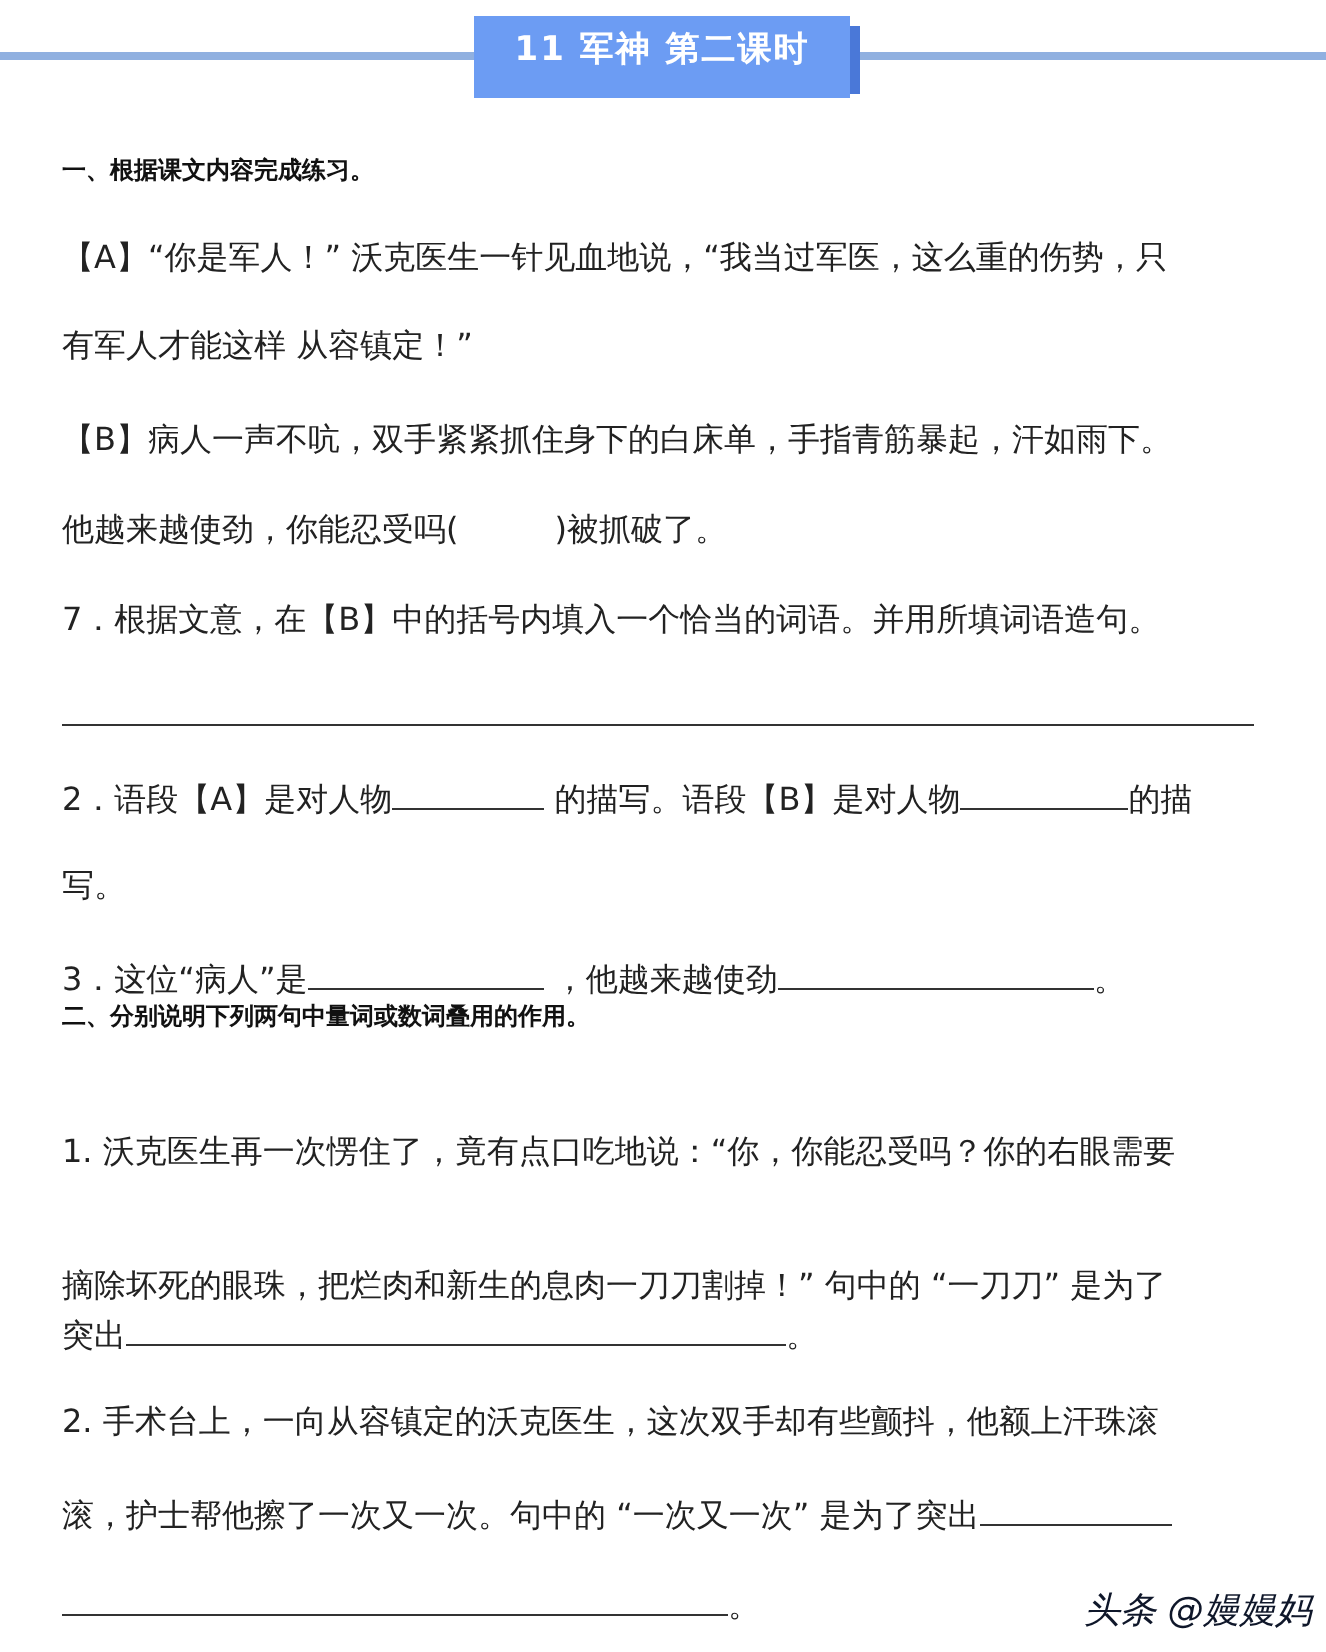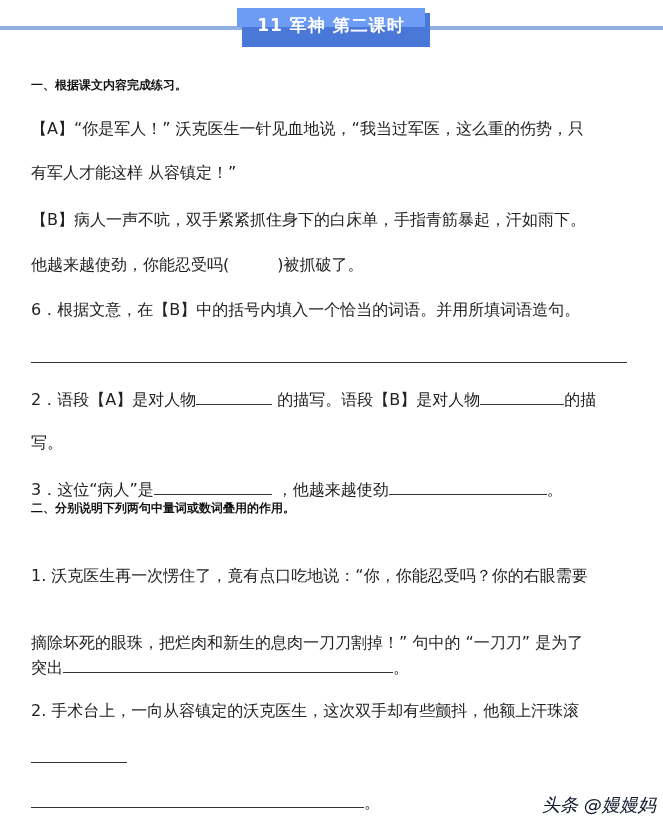--- a/index.html
+++ b/index.html
@@ -29,21 +29,21 @@
       top: 13px;
       width: 188px;
       height: 34px;
       background: #4a78d8;
     }
     .banner {
       position: absolute;
       left: 237px;
       top: 8px;
       width: 188px;
-      height: 19px;
+      height: 41px;
       background: #6c9cf3;
       color: #ffffff;
       font-weight: bold;
       font-size: 17px;
       line-height: 35px;
       text-align: center;
       letter-spacing: 1px;
     }
     .line {
       position: absolute;
@@ -95,21 +95,21 @@
 <div class="line heading" style="top:77px;">一、根据课文内容完成练习。</div>
 
 <div class="line" style="top:119px;">【A】“你是军人！” 沃克医生一针见血地说，“我当过军医，这么重的伤势，只</div>
 <div class="line" style="top:163px;">有军人才能这样 从容镇定！”</div>
 
 <div class="line" style="top:210px;">【B】病人一声不吭，双手紧紧抓住身下的白床单，手指青筋暴起，汗如雨下。</div>
 <div class="line" style="top:255px;">
   <span>他越来越使劲，你能忍受吗(</span><span class="paren-gap"></span><span>)被抓破了。</span>
 </div>
 
-<div class="line" style="top:300px;">6．根据文意，在【B】中的括号内填入一个恰当的词语。并用所填词语造句。</div>
+<div class="line" style="top:300px;">7．根据文意，在【B】中的括号内填入一个恰当的词语。并用所填词语造句。</div>
 <div class="full-rule"></div>
 
 <div class="line" style="top:388px;">
   <span>2．语段【A】是对人物</span><span class="blank" style="width:76px;"></span><span> 的描写。语段【B】是对人物</span><span class="blank" style="width:84px;"></span><span>的描</span>
 </div>
 <div class="line" style="top:433px;">写。</div>
 
 <div class="line" style="top:478px;">
   <span>3．这位“病人”是</span><span class="blank" style="width:118px;"></span><span> ，他越来越使劲</span><span class="blank" style="width:158px;"></span><span>。</span>
 </div>
@@ -117,19 +117,19 @@
 <div class="line heading" style="top:500px;">二、分别说明下列两句中量词或数词叠用的作用。</div>
 
 <div class="line" style="top:566px;">1. 沃克医生再一次愣住了，竟有点口吃地说：“你，你能忍受吗？你的右眼需要</div>
 <div class="line" style="top:611px;margin-top:22px;">摘除坏死的眼珠，把烂肉和新生的息肉一刀刀割掉！” 句中的 “一刀刀” 是为了</div>
 <div class="line" style="top:656px;">
   <span>突出</span><span class="blank" style="width:330px;"></span><span>。</span>
 </div>
 
 <div class="line" style="top:701px;">2. 手术台上，一向从容镇定的沃克医生，这次双手却有些颤抖，他额上汗珠滚</div>
 <div class="line" style="top:746px;">
-  <span class="blank" style="width:96px;"></span>
+  <span>滚，护士帮他擦了一次又一次。句中的 “一次又一次” 是为了突出</span><span class="blank" style="width:96px;"></span>
 </div>
 <div class="line" style="top:791px;">
   <span class="blank" style="width:333px;"></span><span>。</span>
 </div>
 
 <div class="watermark">头条 @嫚嫚妈</div>
 
 </body></html>

